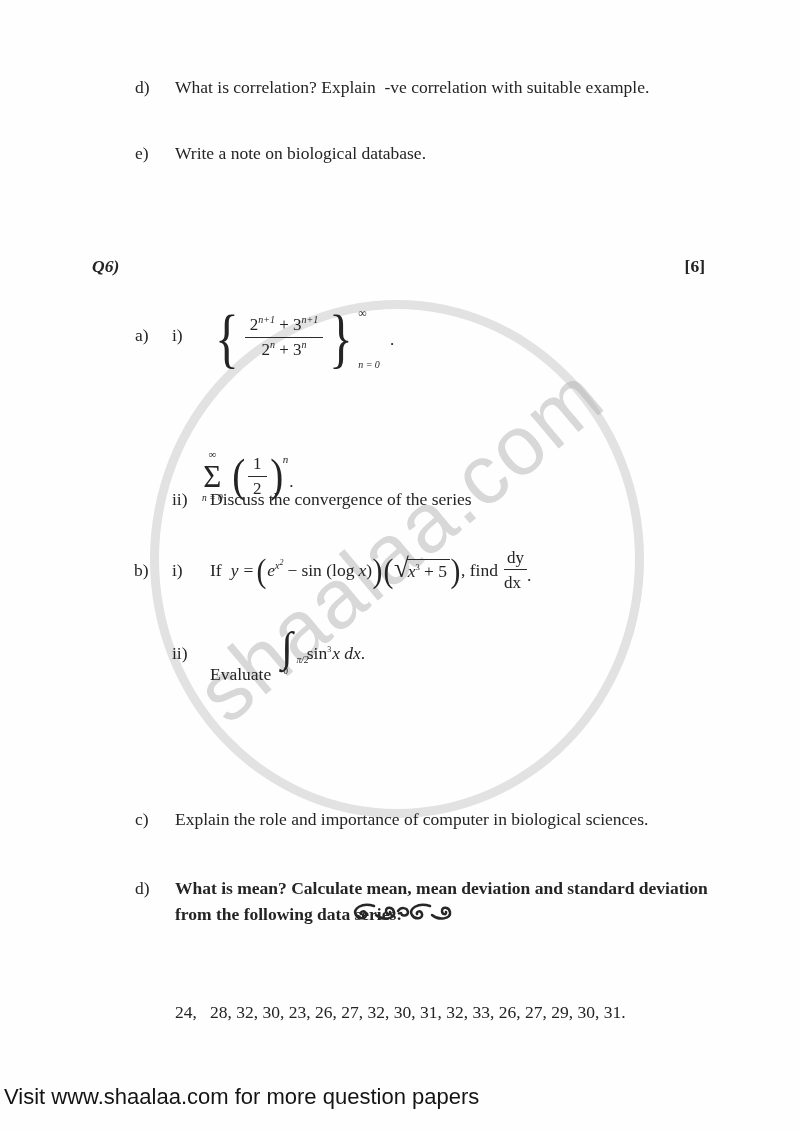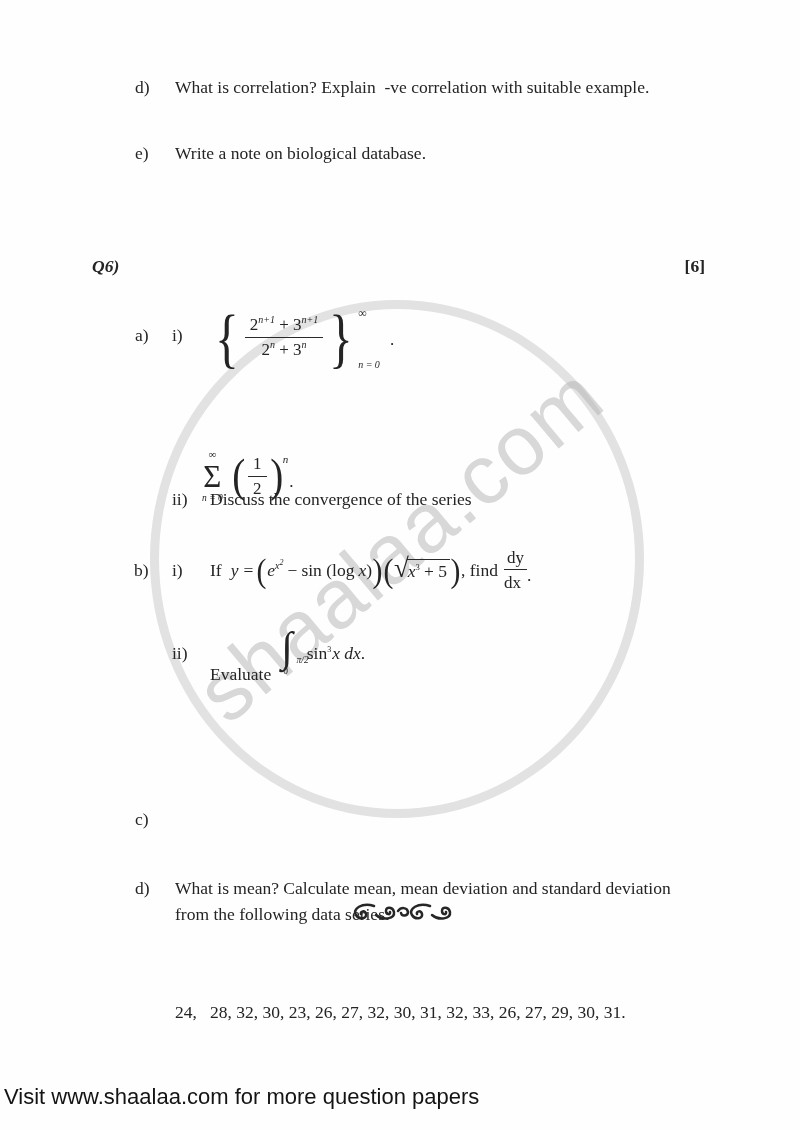--- a/index.html
+++ b/index.html
@@ -165,25 +165,26 @@
     <span class="int-wrap">
       <span class="int-sign">∫</span>
       <span class="int-upper">π/2</span>
       <span class="int-lower">0</span>
     </span>
     <span style="position:relative; top:6px;"><span>sin</span><sup class="msup2">3</sup><span class="var" style="margin-left:1px;">x dx</span><span>.</span></span>
   </div>
 
   <div class="row content" style="left:135px; top:698px; width:600px;">
     <span class="lbl">c)</span>
+    <span>Explain the role and importance of computer in biological sciences.</span>
   </div>
 
   <div class="row content" style="left:135px; top:743px; width:600px; line-height:26px;">
     <span class="lbl">d)</span>
-    <span style="width:540px;">
+    <span style="width:540px;font-weight:bold;">
       <span style="display:block;">What is mean? Calculate mean, mean deviation and standard deviation</span>
       <span style="display:block;">from the following data series:</span>
     </span>
   </div>
 
   <div class="row content" style="left:175px; top:817px; width:560px;">
     <span class="pre">24,   28, 32, 30, 23, 26, 27, 32, 30, 31, 32, 33, 26, 27, 29, 30, 31.</span>
   </div>
 
   <div class="ornament">

